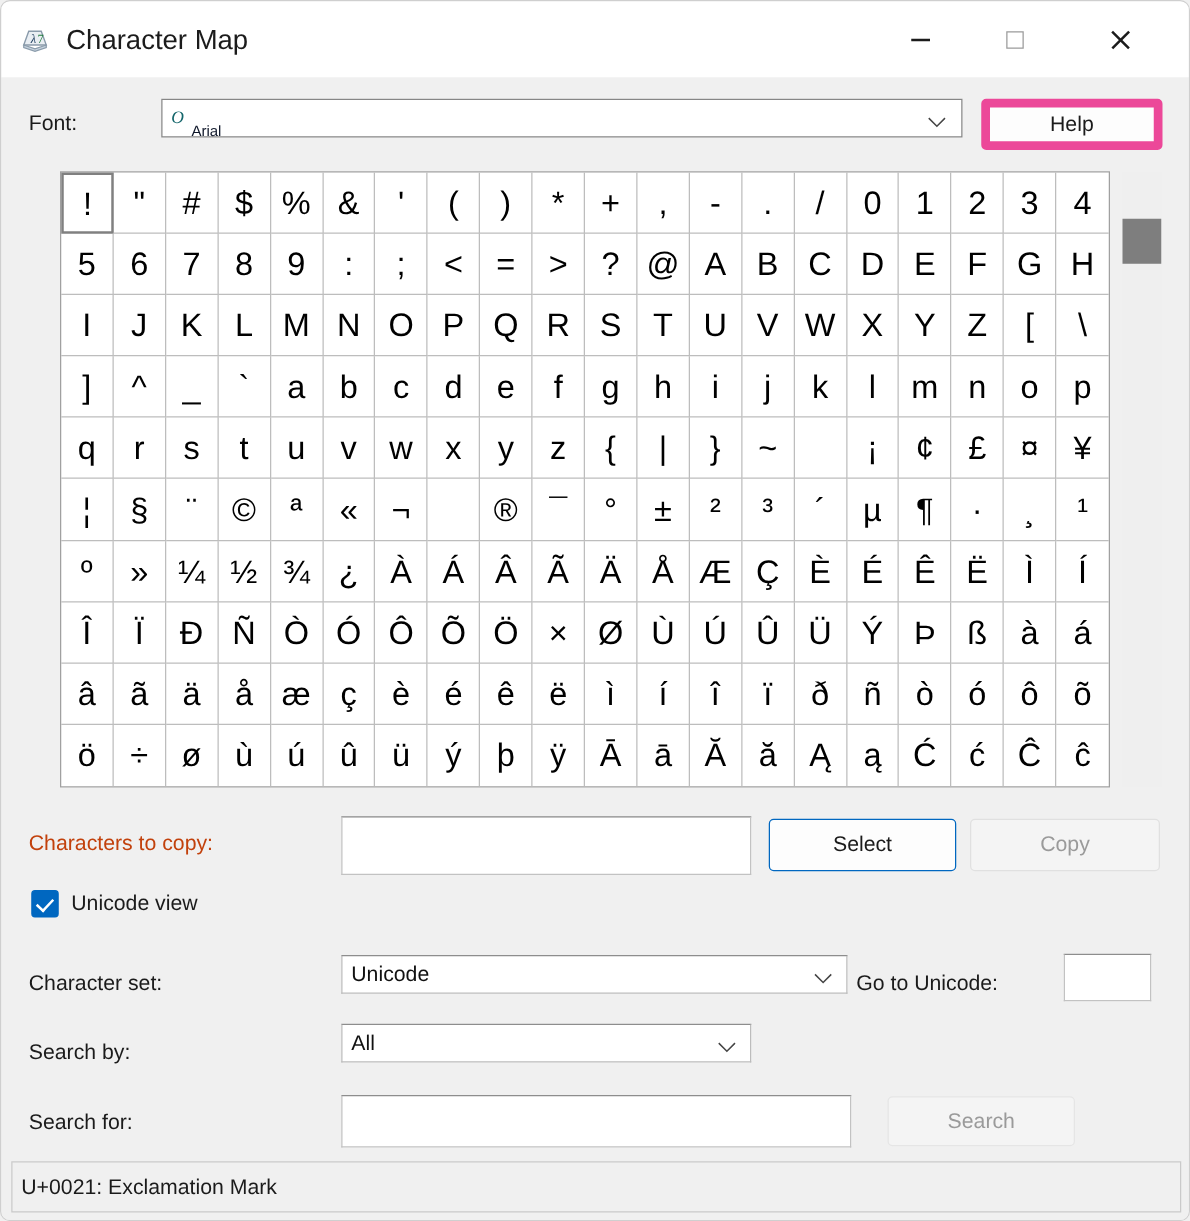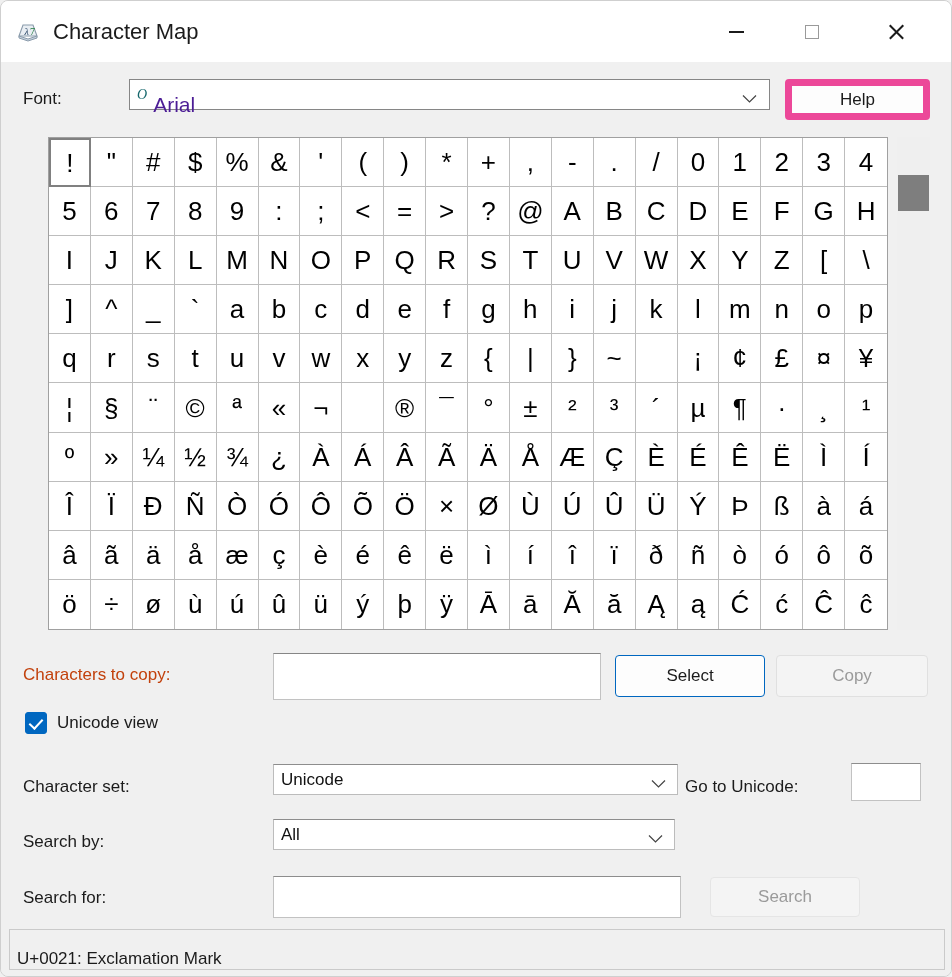--- a/index.html
+++ b/index.html
@@ -122,22 +122,22 @@
   #font-otf-icon {
     margin-left: 7px;
     font-family: "Liberation Serif", serif;
     font-style: italic;
     font-size: 14px;
     color: #14666b;
     line-height: 1;
   }
   #font-value {
     margin-left: 6px;
-    font-size: 21px;
-    color: #4c1d95;
+    font-size: 12px;
+    color: #0f172a;
     margin-top: 20px;
   }
   #font-caret {
     position: absolute;
     right: 12px; top: 10px;
   }
   #help-button {
     position: absolute;
     left: 784px; top: 78px;
     width: 145px; height: 41px;
@@ -328,21 +328,21 @@
   }
   #groupby-label {
     position: absolute;
     left: 22px; top: 831px;
     font-size: 17px;
     color: #1b1b1b;
   }
   #groupby-combo {
     position: absolute;
     left: 272px; top: 818px;
-    width: 402px; height: 31px;
+    width: 328px; height: 31px;
     background: #ffffff;
     border: 1px solid #bcbcbc;
     border-top: 1px solid #8d8d8d;
     box-sizing: border-box;
     display: flex;
     align-items: center;
     cursor: default;
   }
   #groupby-value {
     margin-left: 7px;
@@ -392,21 +392,21 @@
 
   
   #statusbar {
     position: absolute;
     left: 8px; top: 928px;
     width: 936px; height: 41px;
     background: #f0f0f0;
     border: 1px solid #cacaca;
     box-sizing: border-box;
     display: flex;
-    align-items: flex-end;
+    align-items: center;
   }
   #status-text {
     margin-left: 7px;
     font-size: 17px;
     color: #1b1b1b;
   }
 </style>
 </head>
 <body>
 

